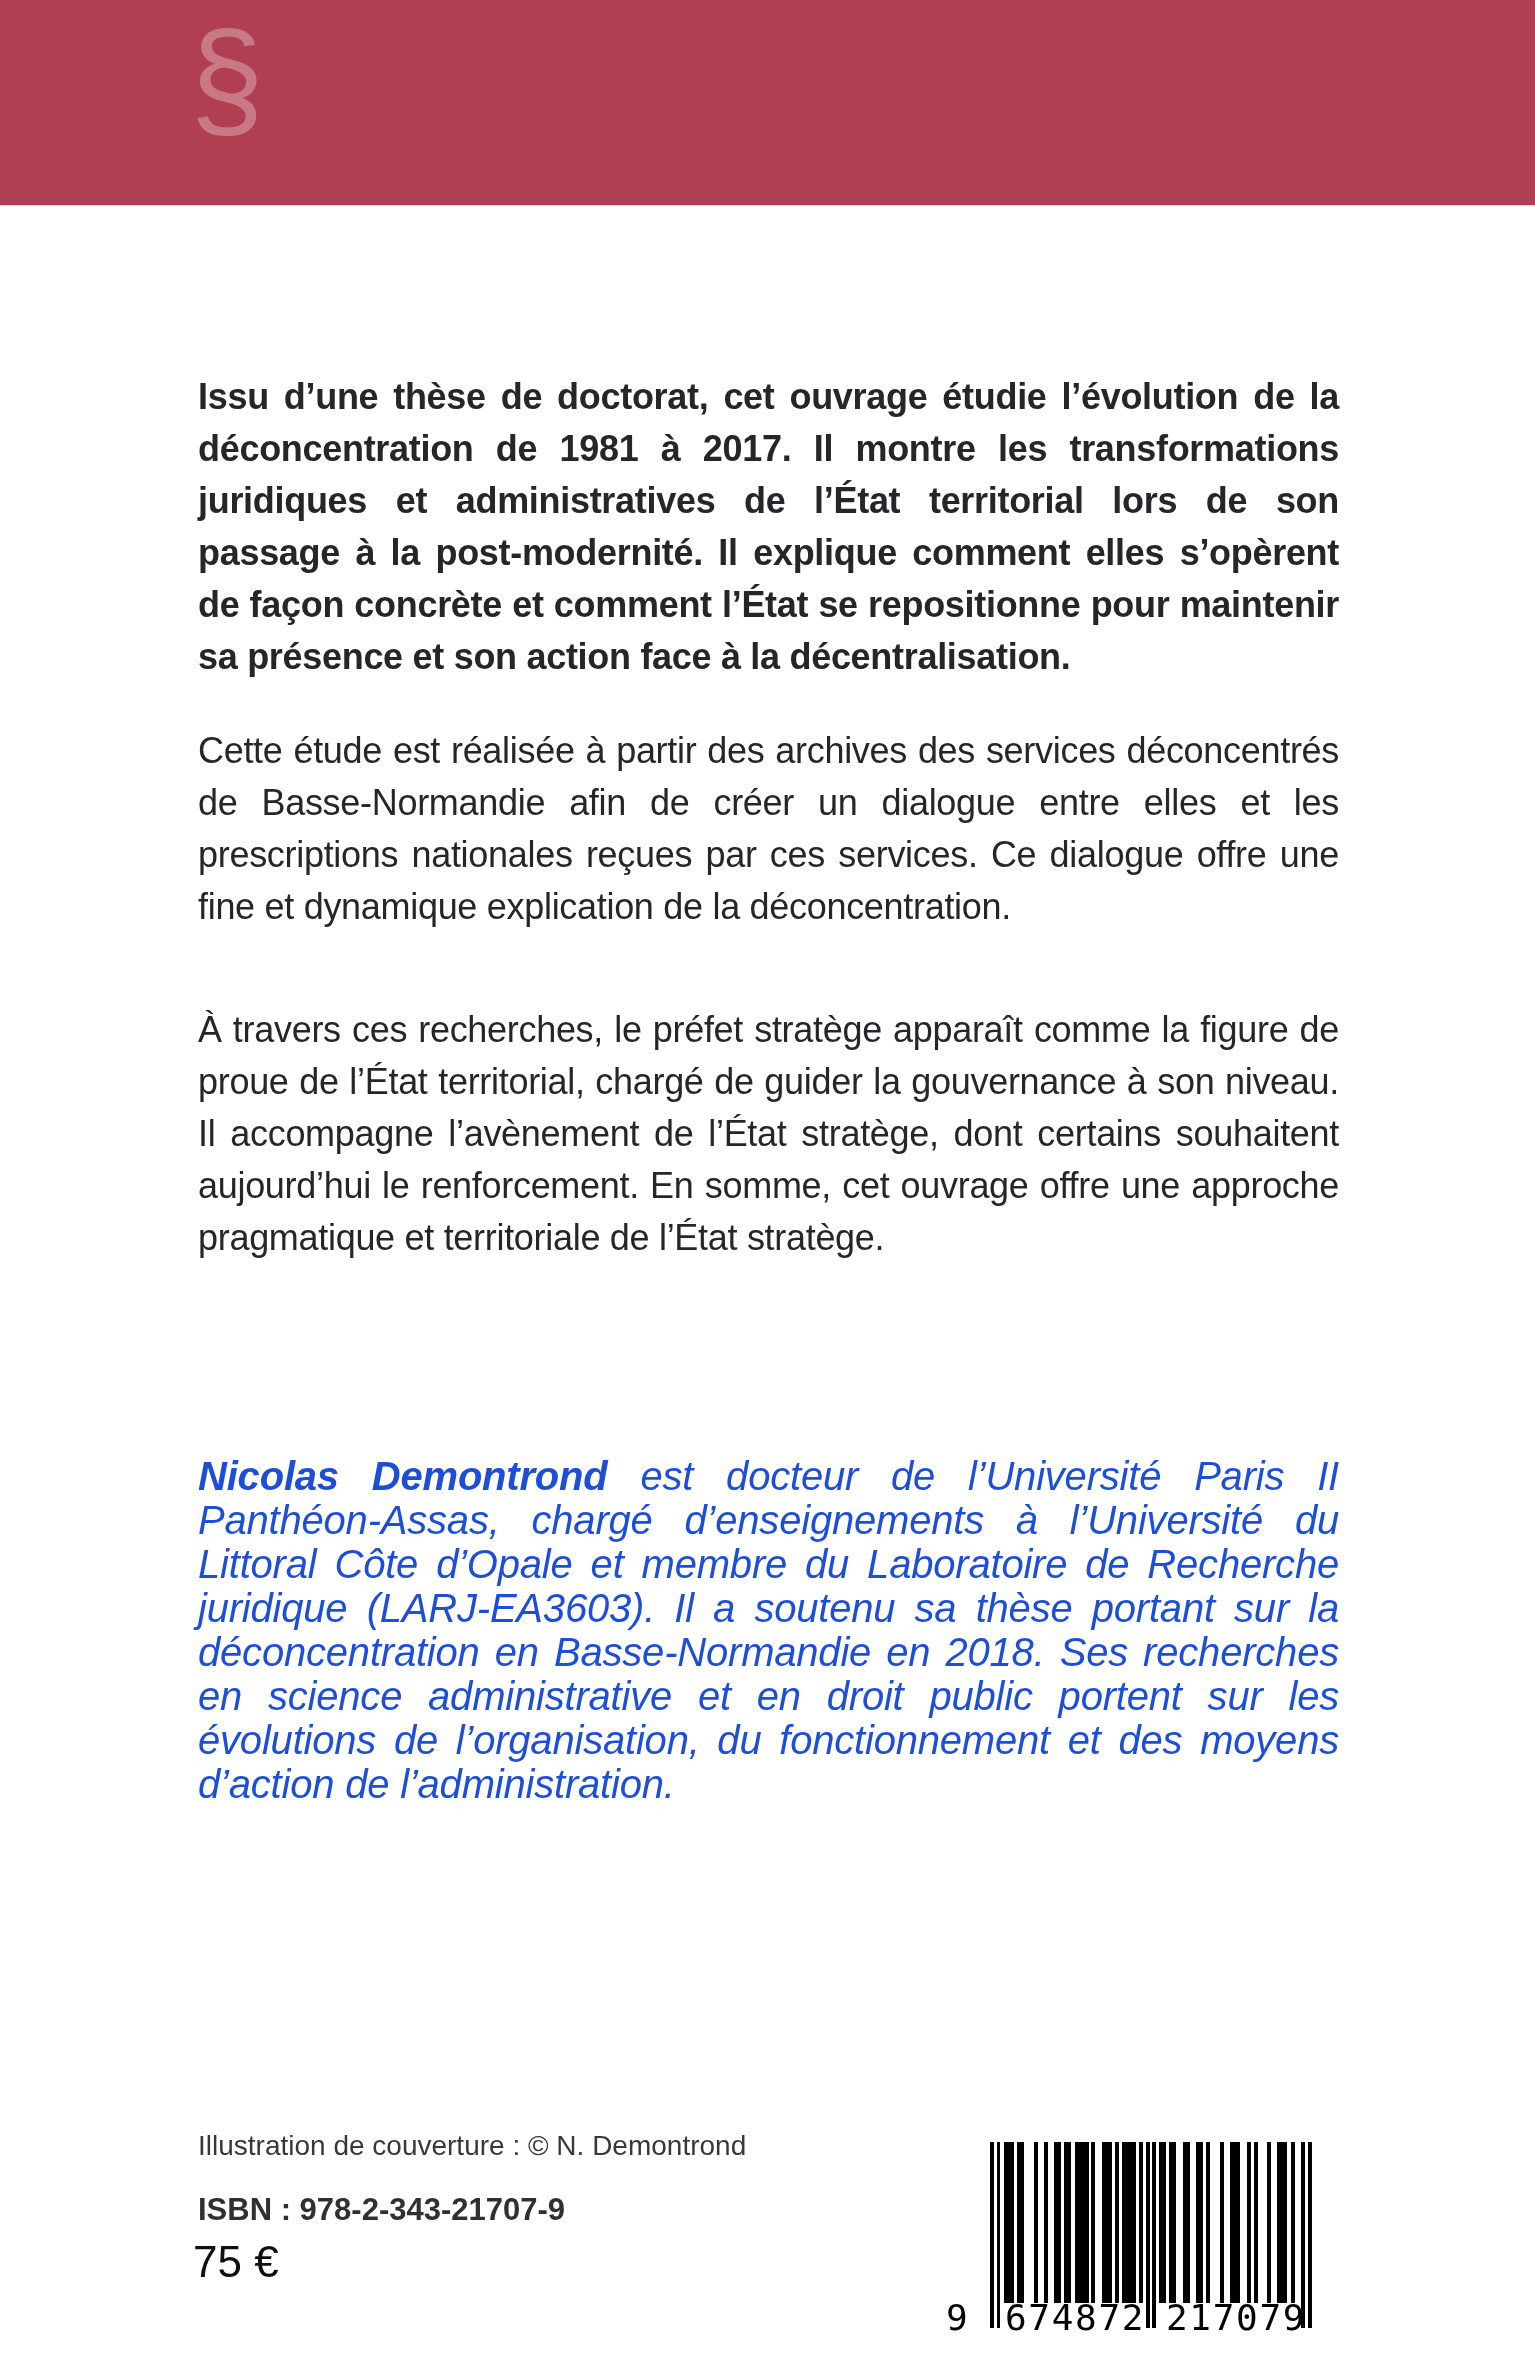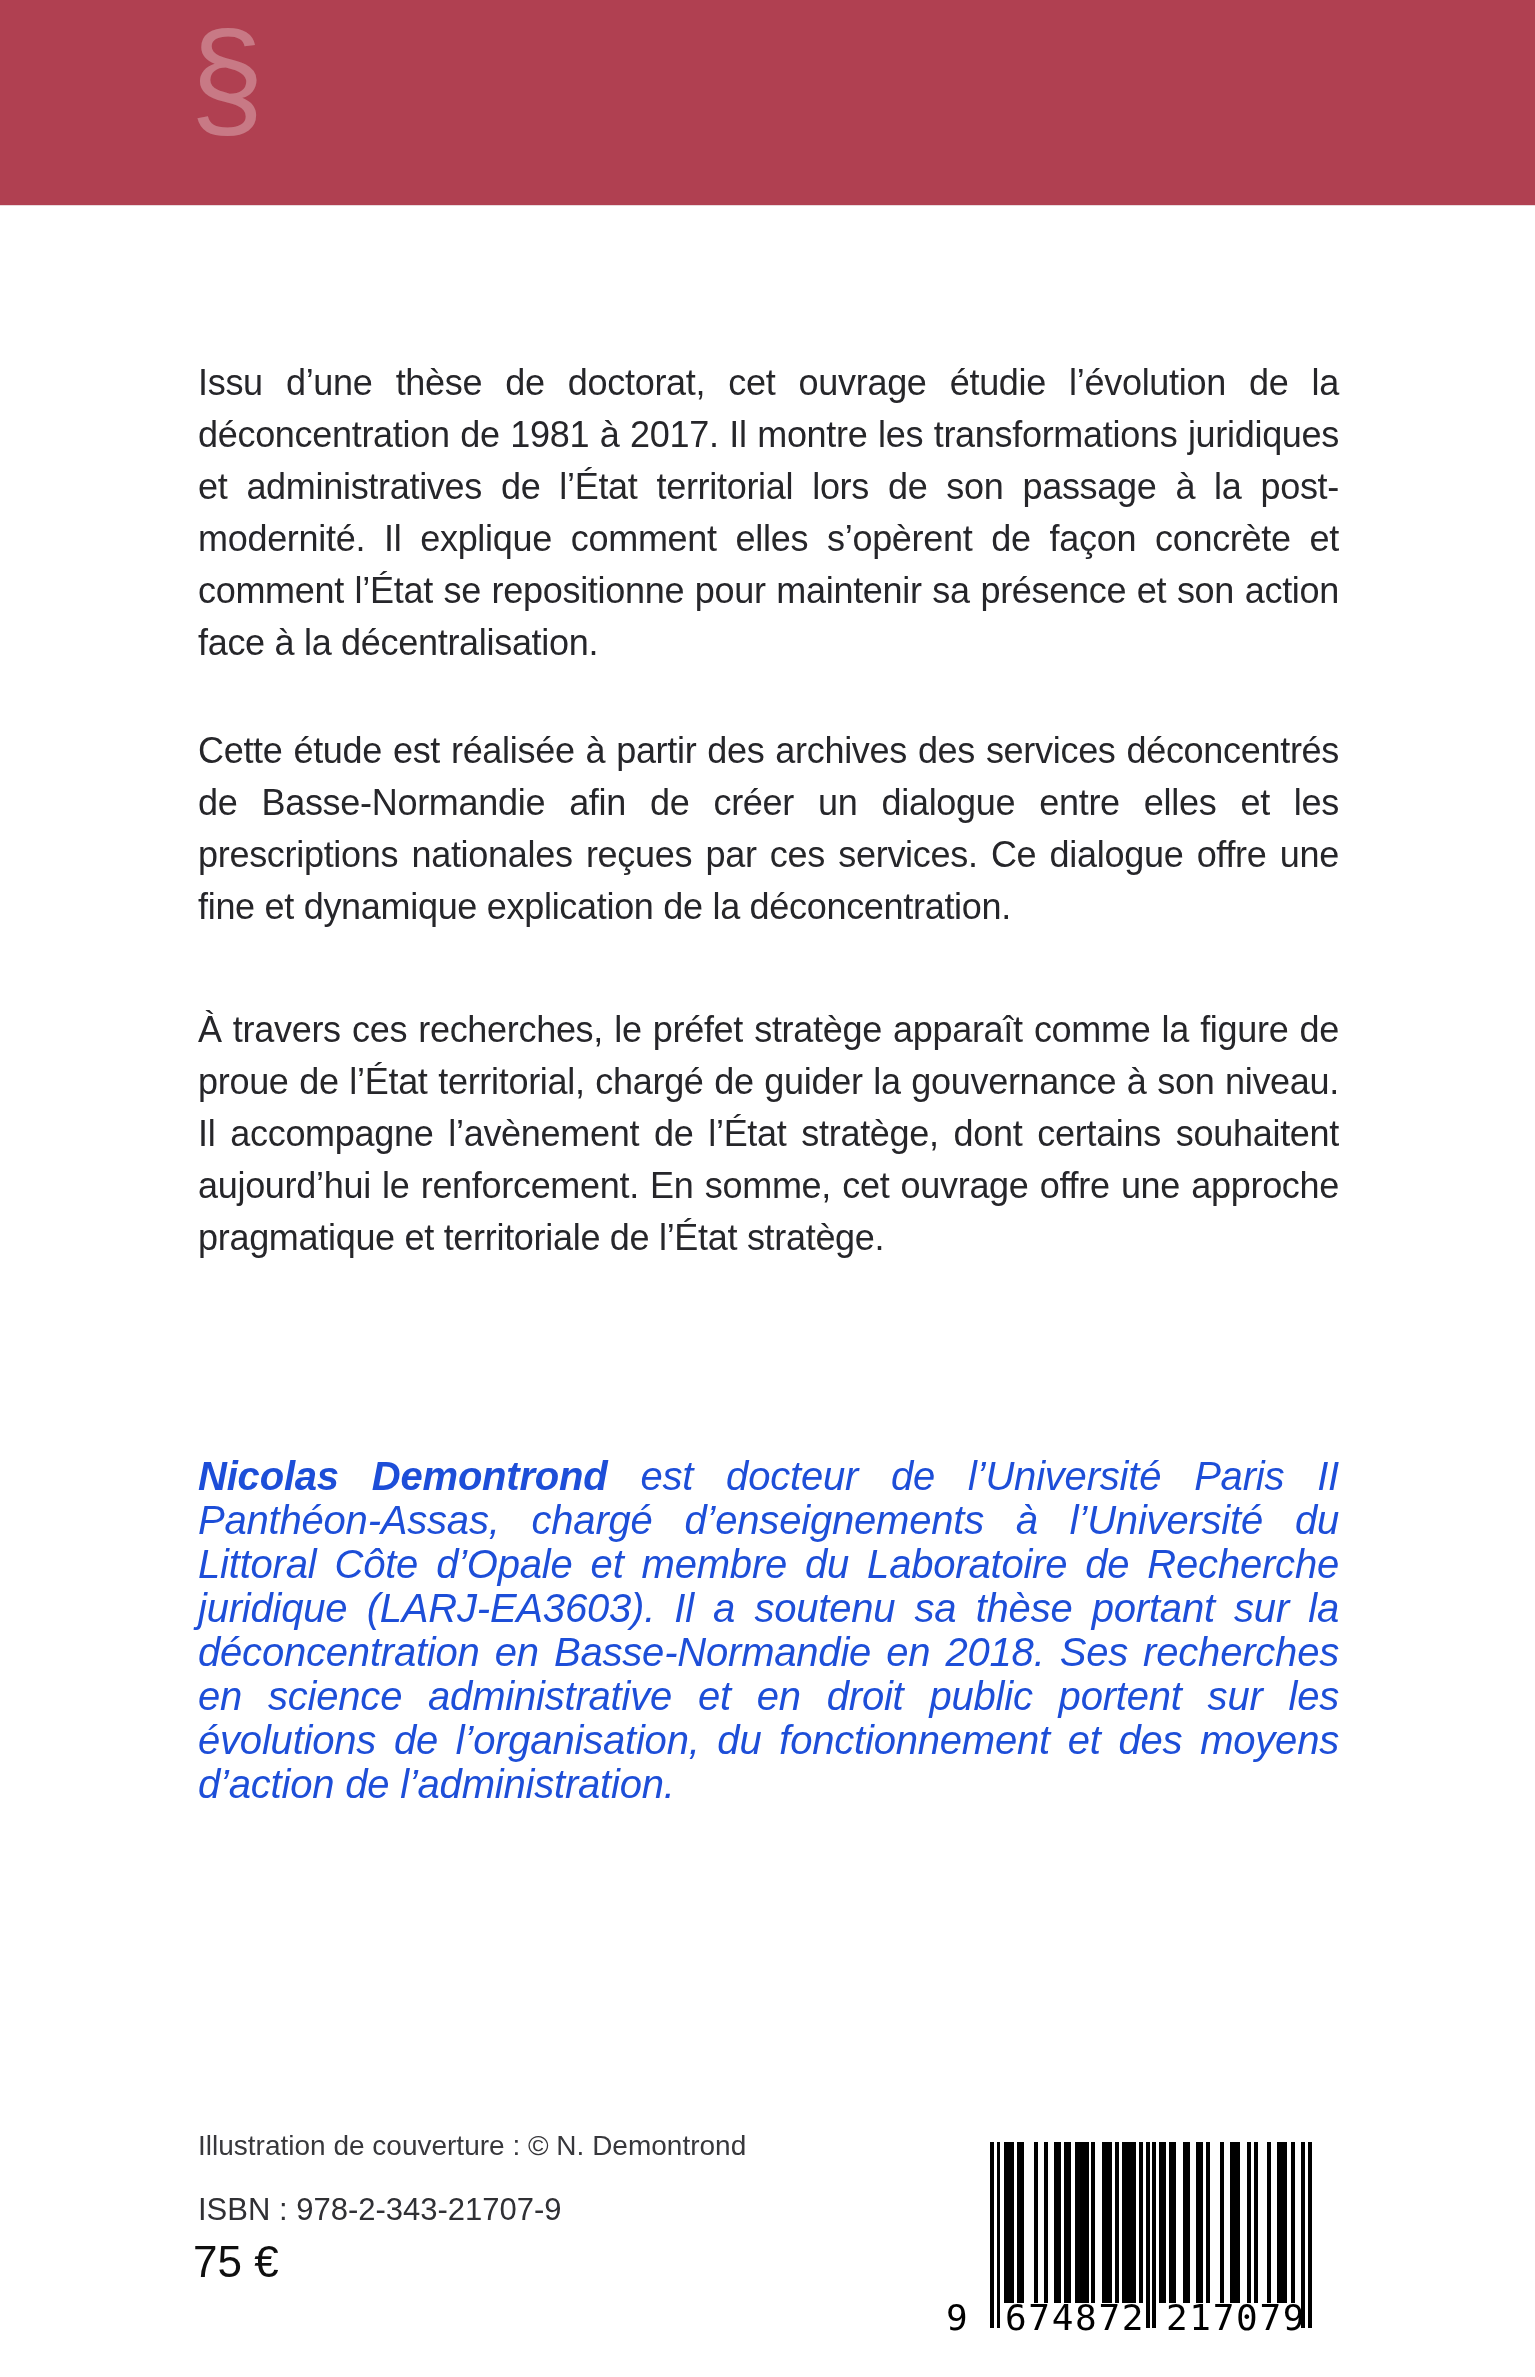--- a/index.html
+++ b/index.html
@@ -29,42 +29,42 @@
     color:#ffffff;white-space:nowrap;
   }
   
   .para{
     position:absolute;left:198px;width:1141px;
     font-size:36px;line-height:52px;
     font-weight:300;letter-spacing:-0.3px;
     color:#26262a;
     text-align:justify;
   }
-  .para-1{top:321px;}
+  .para-1{top:335px;font-weight:bold;}
   .para-2{top:689px;}
   .para-3{top:968px;}
   
   .bio{
     position:absolute;left:198px;top:1414px;width:1141px;
     font-size:40px;line-height:44px;
     font-style:italic;font-weight:300;letter-spacing:-0.2px;
     color:#1d4ed8;
     text-align:justify;
   }
   .bio .author-name{font-weight:700;}
   
   .credit{
     position:absolute;left:198px;top:2129px;
     font-size:28px;line-height:1.2;
     font-weight:300;color:#38383c;
   }
   .isbn{
     position:absolute;left:198px;top:2191px;
     font-size:31px;line-height:1.2;
-    font-weight:400;color:#303034;text-align:right;
+    font-weight:700;color:#303034;text-align:right;
   }
   .price{
     position:absolute;left:193px;top:2238px;
     font-size:44px;line-height:1.1;
     font-weight:400;color:#0f0f0f;text-align:right;
   }
   
   .barcode{
     position:absolute;left:946px;top:2142px;width:386px;height:222px;
   }

